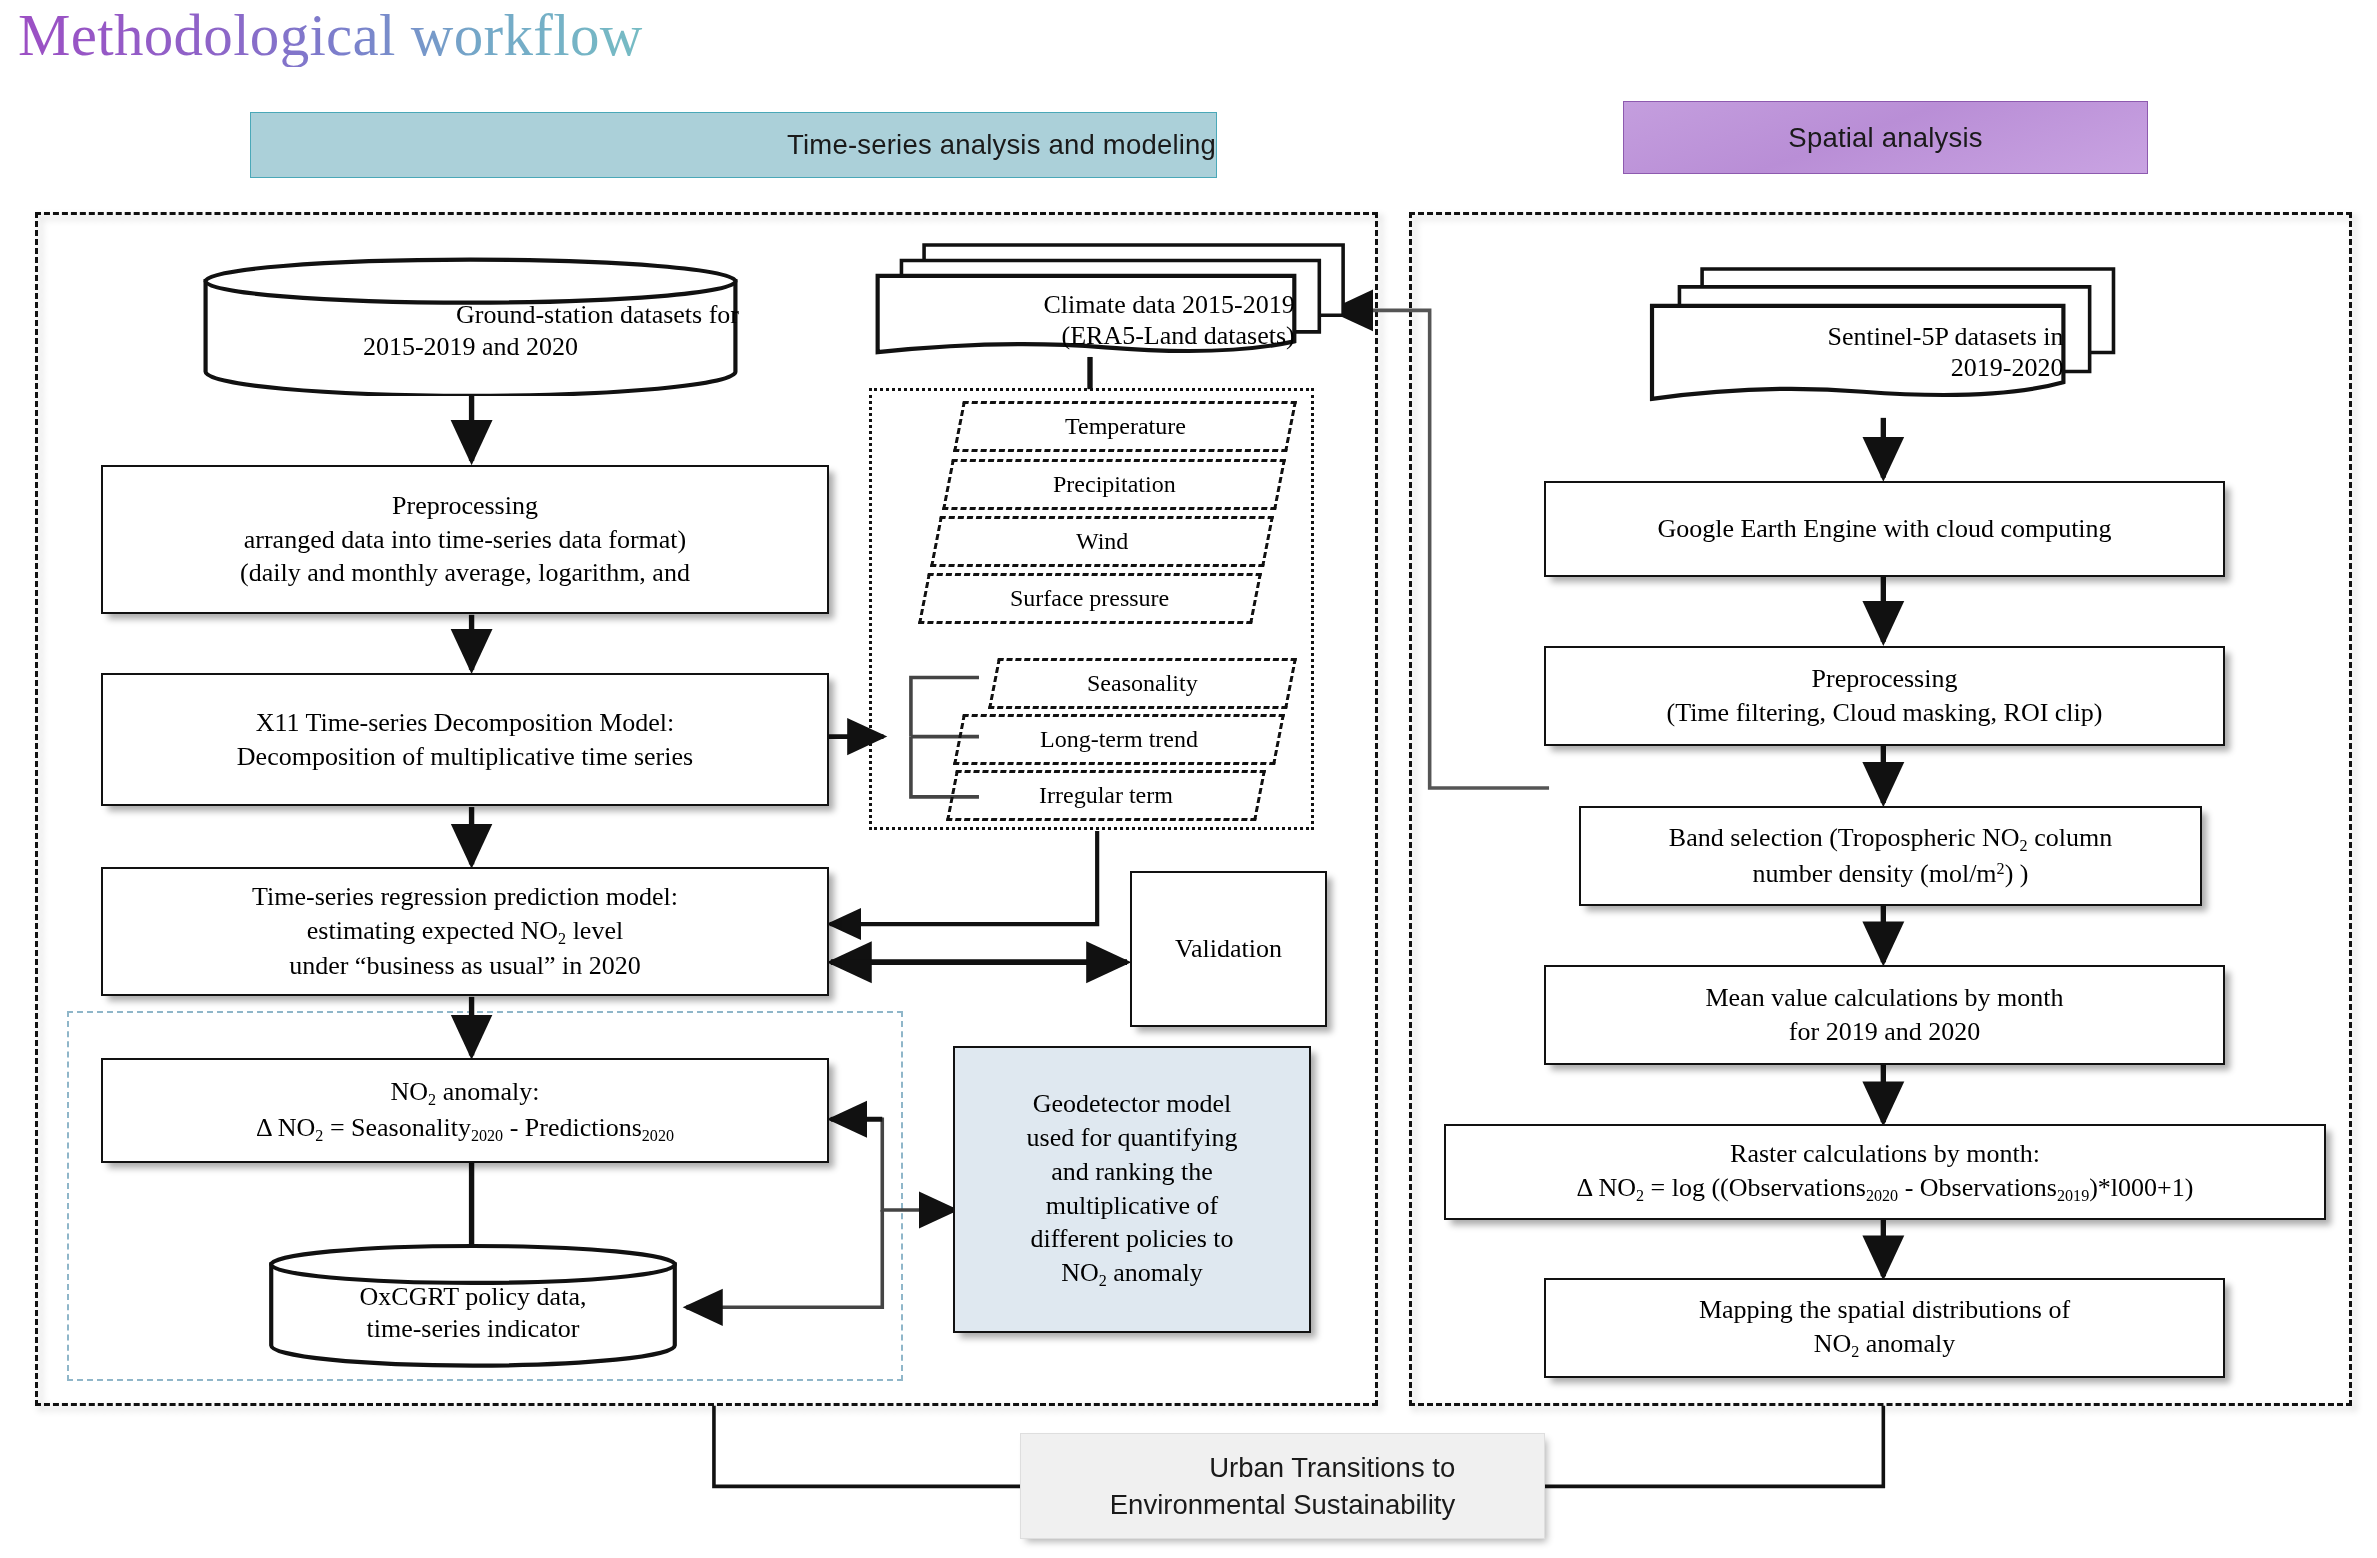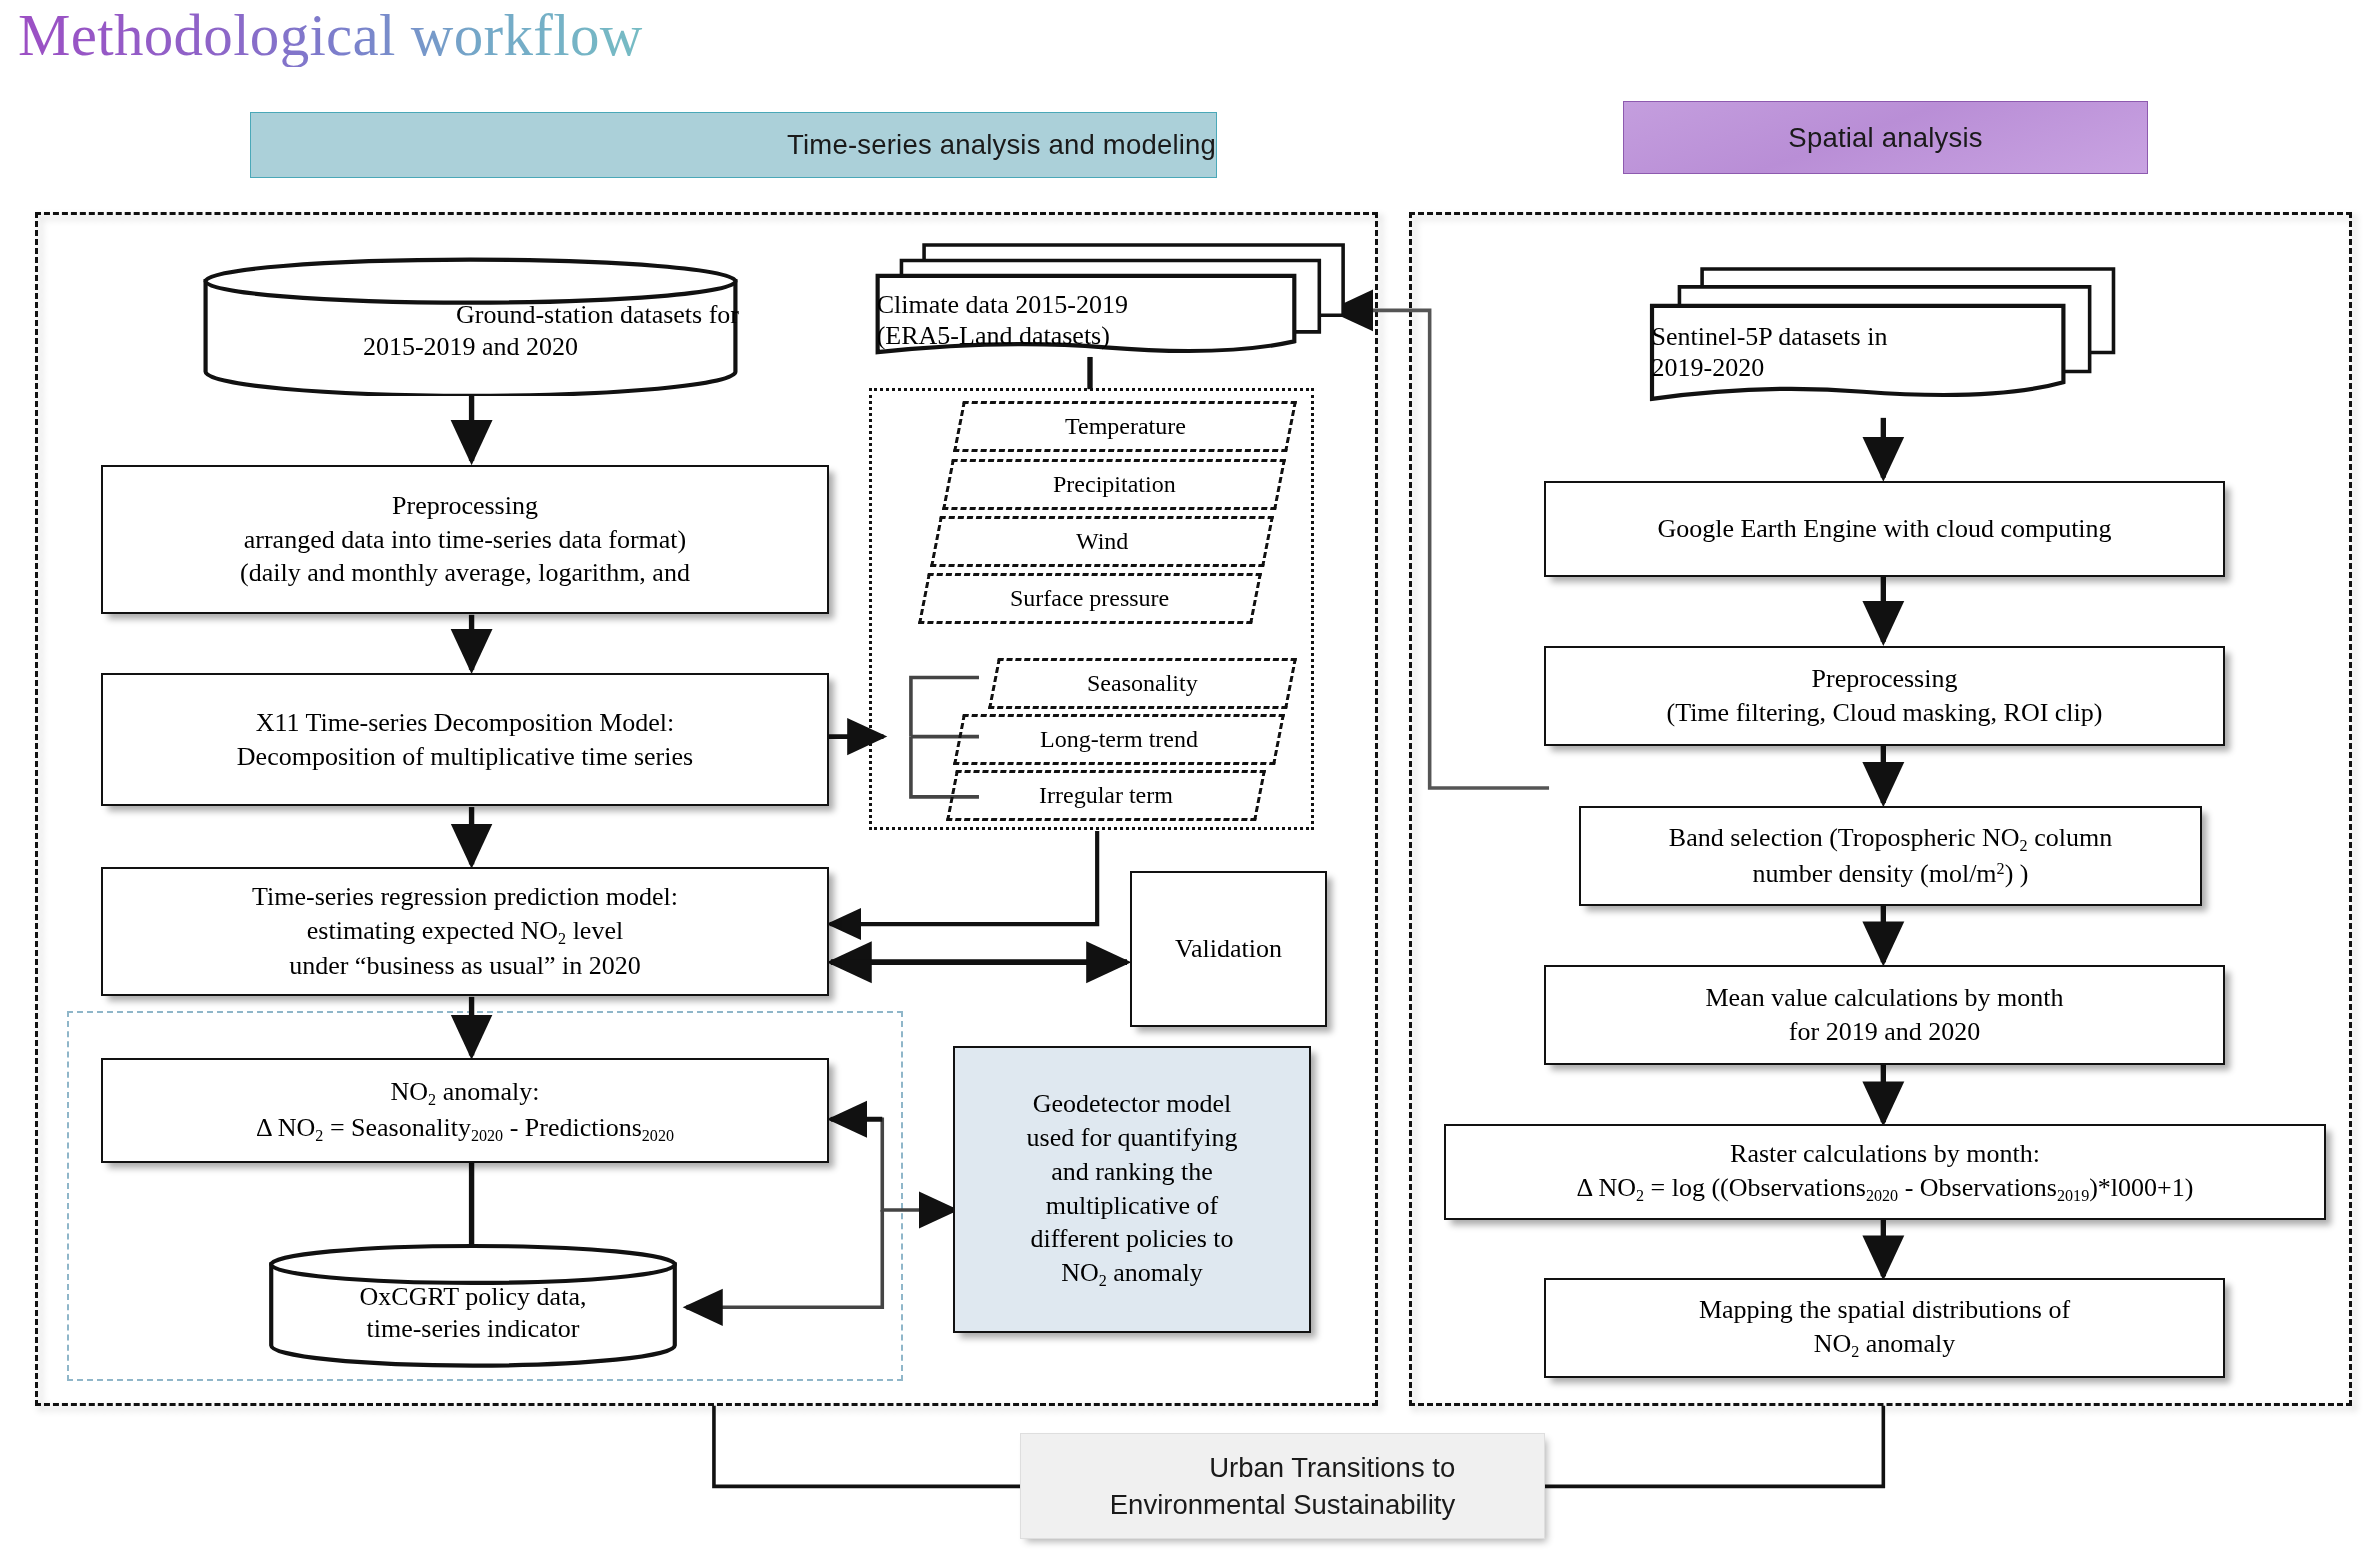--- a/index.html
+++ b/index.html
@@ -50,21 +50,21 @@
 
   
   .cyl{position:absolute;}
   .cyl svg{position:absolute;left:0;top:0;}
   .cyl .cyl-label{position:absolute;left:0;right:0;text-align:center;
     font-size:26px;line-height:1.30;color:#000;}
 
   
   .docstack{position:absolute;}
   .docstack svg{position:absolute;left:0;top:0;}
-  .docstack .doc-label{position:absolute;text-align:left;
+  .docstack .doc-label{position:absolute;text-align:right;
     font-size:26px;line-height:1.30;color:#000;}
 
   
   .pgram{position:absolute;display:flex;align-items:center;justify-content:center;
     border:3px dashed #111;box-sizing:border-box;
     transform:skewX(-11deg);font-size:24px;color:#000;background:transparent;}
   .pgram span{transform:skewX(11deg);display:block;}
 
   
   .conn{position:absolute;pointer-events:none;}

